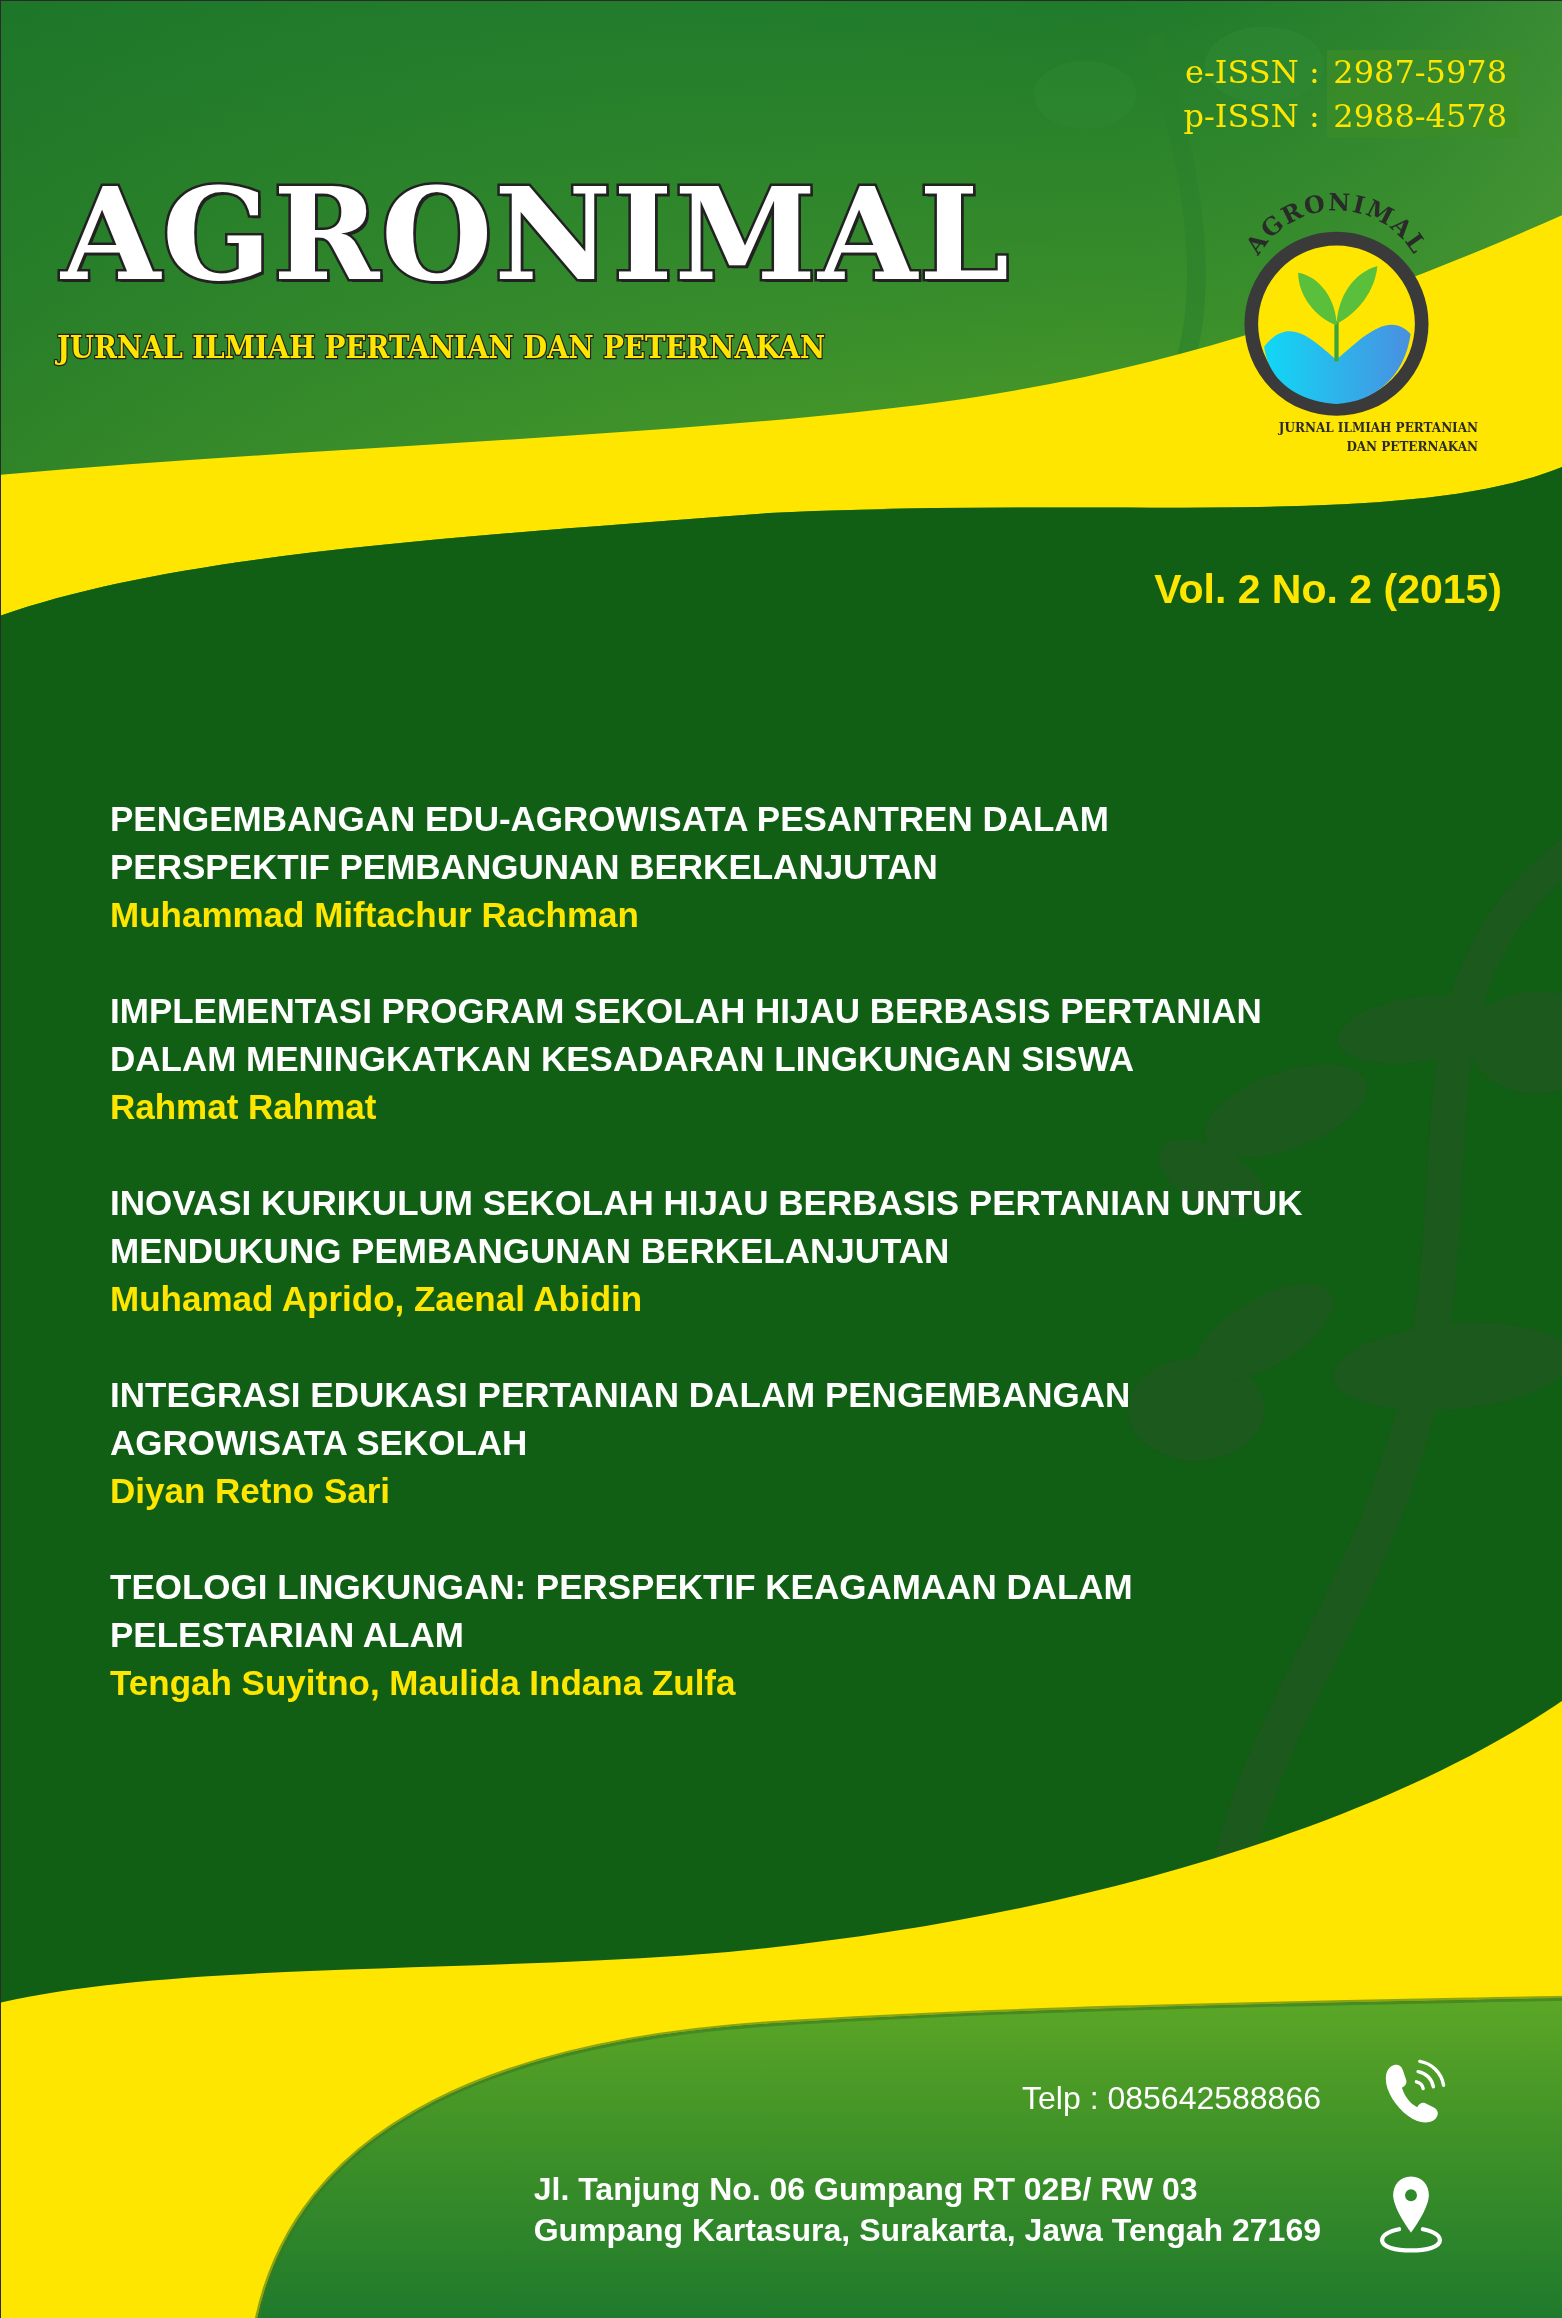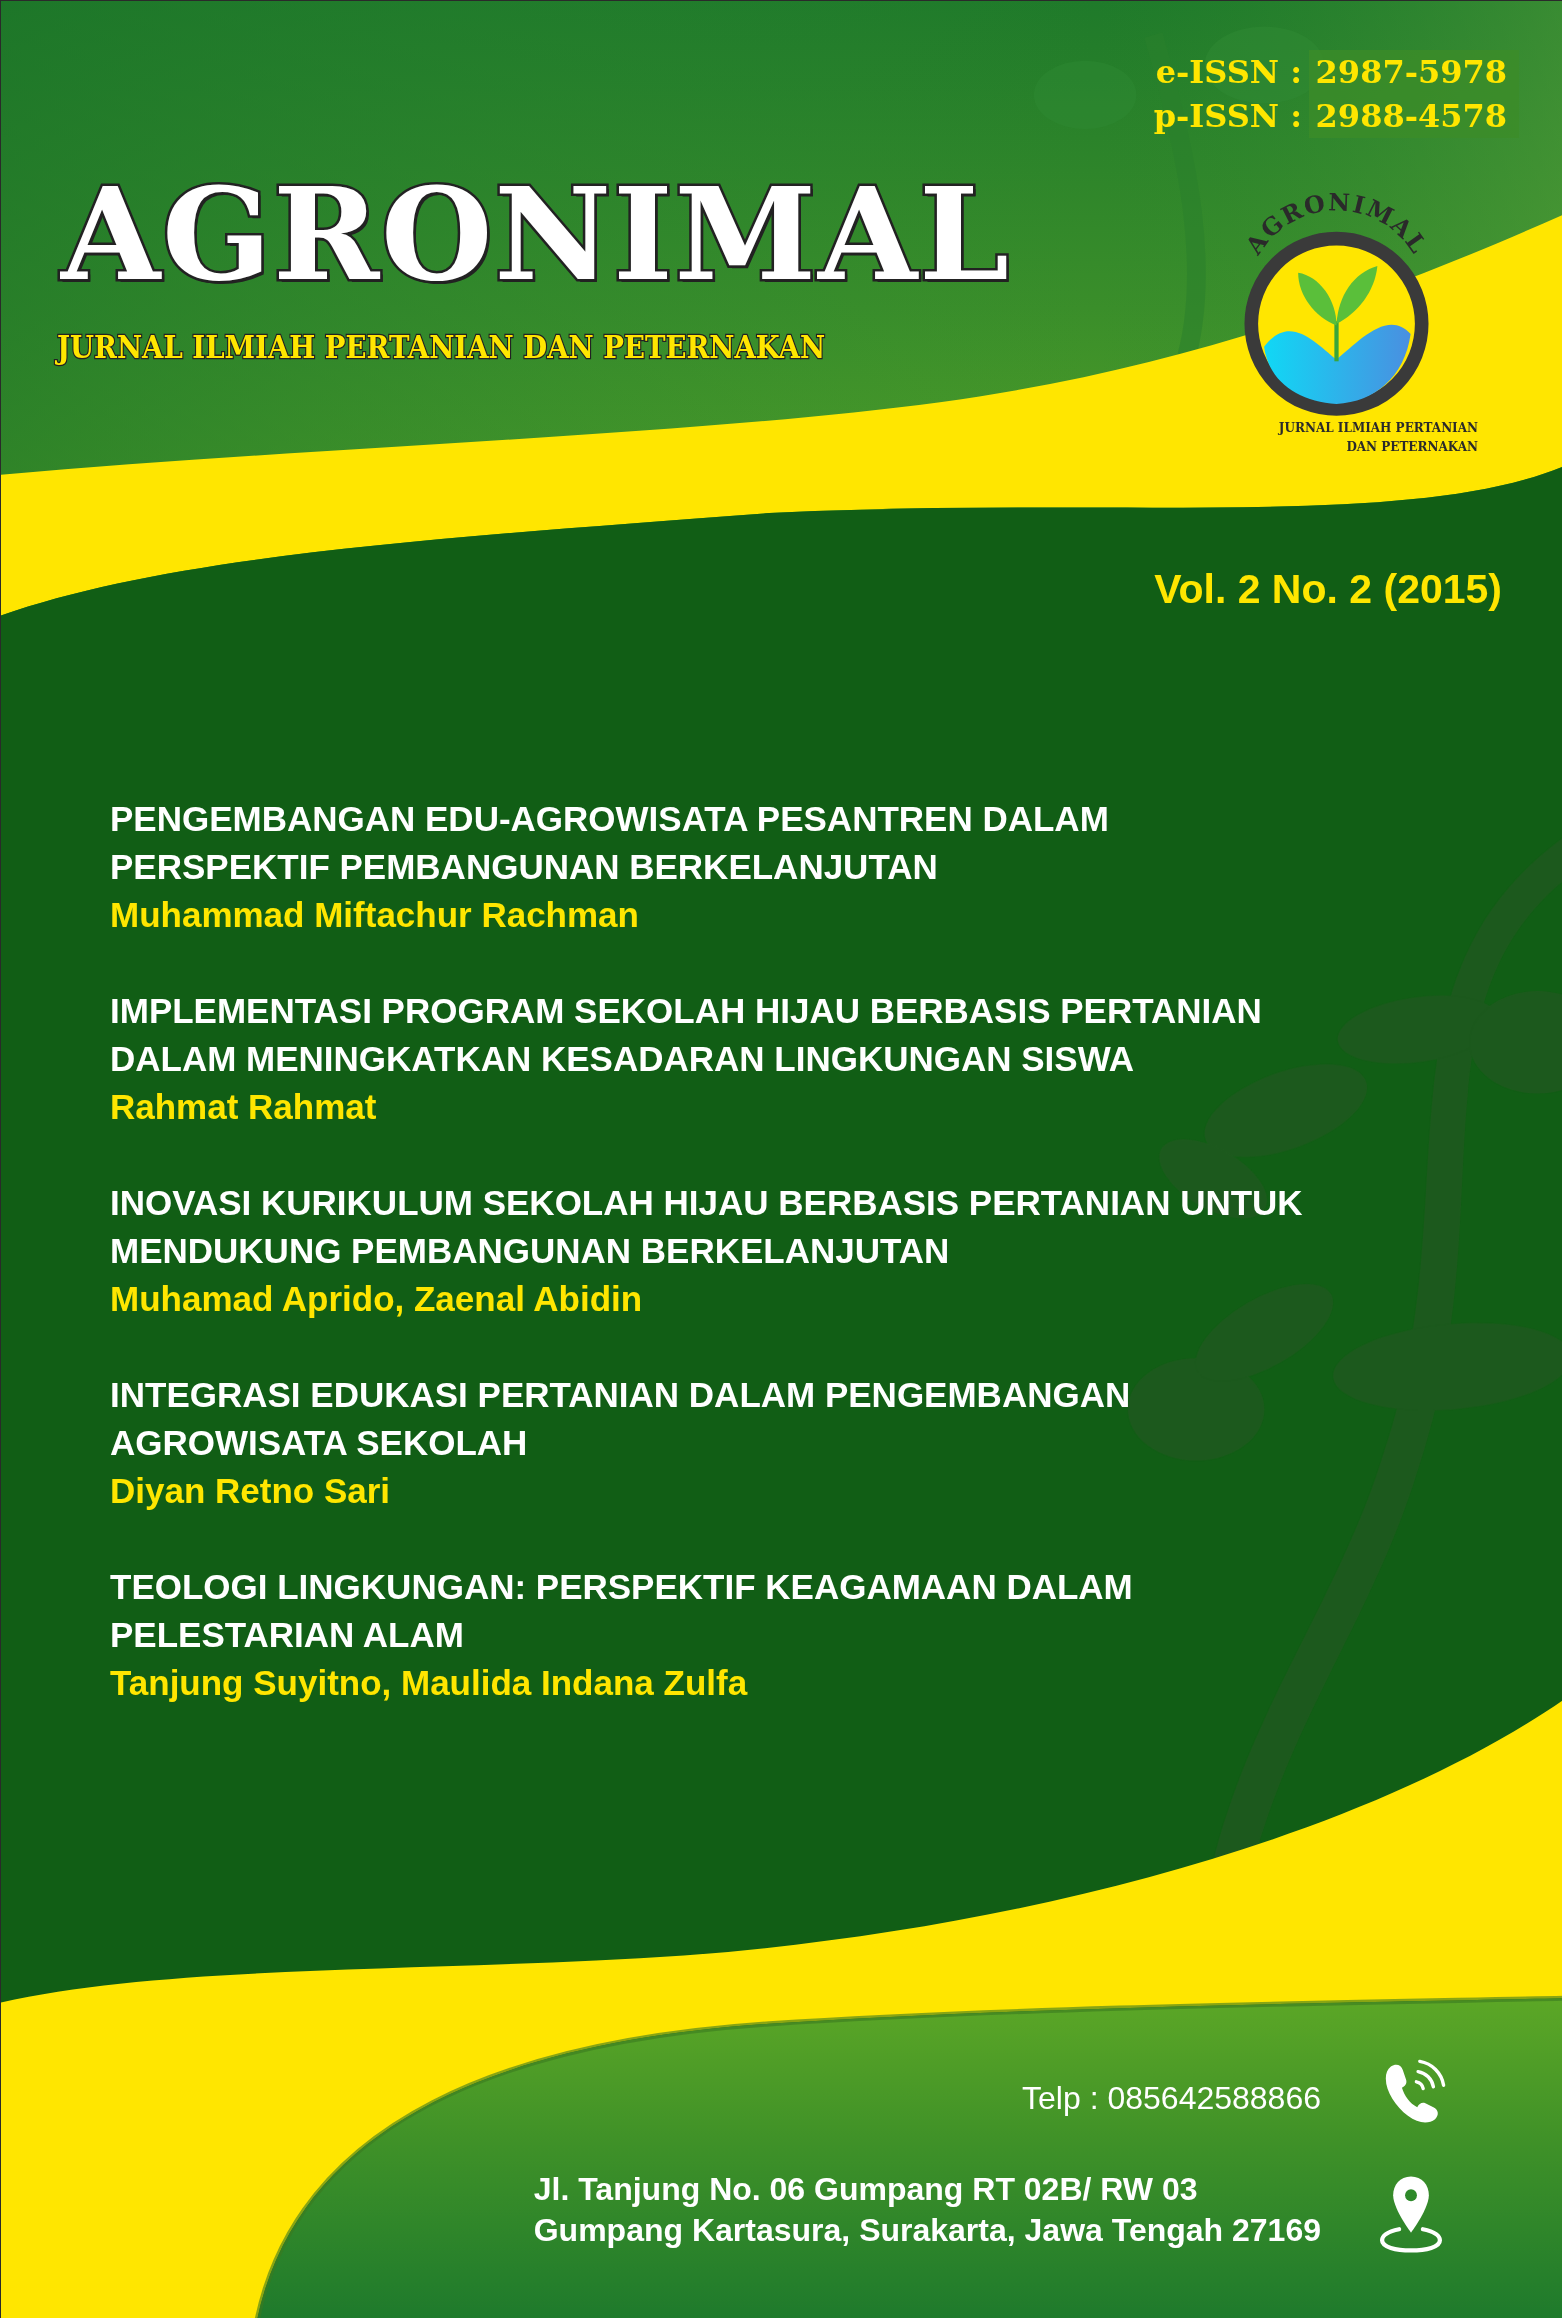--- a/index.html
+++ b/index.html
@@ -7,21 +7,21 @@
   .cover {
     position: relative; width: 1563px; height: 2319px;
     background: #115e15; overflow: hidden;
     font-family: "Liberation Sans", sans-serif;
     border: 1.7px solid #2a2a2a;
   }
   .bg-svg { position: absolute; left: 0; top: 0; width: 1563px; height: 2319px; }
 
   .issn {
     position: absolute; right: 43px; top: 49px;
-    font-family: "DejaVu Serif", serif; font-weight: bold;
+    font-family: "DejaVu Serif", serif; font-weight: normal;
     color: #ffe600; font-size: 32px; line-height: 44px; text-align: right;
   }
   .issn-row { display: flex; justify-content: flex-end; align-items: center; }
   .issn-label { margin-right: 6.8px; }
   .issn-value { background: rgba(60,140,40,0.75); padding: 0 12px 0 6.8px; }
 
   .title {
     position: absolute; left: 60px; top: 169px;
     font-family: "DejaVu Serif", serif; font-weight: bold;
     font-size: 128px; line-height: 128px; color: #ffffff;
@@ -180,21 +180,21 @@
       <div class="article-authors">Muhamad Aprido, Zaenal Abidin</div>
     </div>
     <div class="article">
       <div class="article-title">INTEGRASI EDUKASI PERTANIAN DALAM PENGEMBANGAN
 AGROWISATA SEKOLAH</div>
       <div class="article-authors">Diyan Retno Sari</div>
     </div>
     <div class="article">
       <div class="article-title">TEOLOGI LINGKUNGAN: PERSPEKTIF KEAGAMAAN DALAM
 PELESTARIAN ALAM</div>
-      <div class="article-authors">Tanjung Suyitno, Maulida Indana Zulfa</div>
+      <div class="article-authors">Tengah Suyitno, Maulida Indana Zulfa</div>
     </div>
   </div>
 
   <div class="phone-text">Telp : 085642588866</div>
   <svg class="phone-icon" viewBox="0 0 80 80">
     <path d="M14 10 C 20 6, 26 8, 28 14 L 32 26 C 33 30, 31 33, 27 35 C 30 45, 36 53, 45 58 C 47 54, 50 52, 54 53 L 64 58 C 70 61, 71 67, 66 72 C 58 78, 46 77, 34 68 C 20 57, 8 40, 8 24 C 8 18, 10 13, 14 10 Z" fill="#ffffff"></path>
     <path d="M44 28 A 10 10 0 0 1 52 36" stroke="#fff" stroke-width="4" fill="none" stroke-linecap="round"></path>
     <path d="M46 16 A 22 22 0 0 1 64 34" stroke="#fff" stroke-width="4" fill="none" stroke-linecap="round"></path>
     <path d="M48 4 A 34 34 0 0 1 76 32" stroke="#fff" stroke-width="4" fill="none" stroke-linecap="round"></path>
   </svg>

